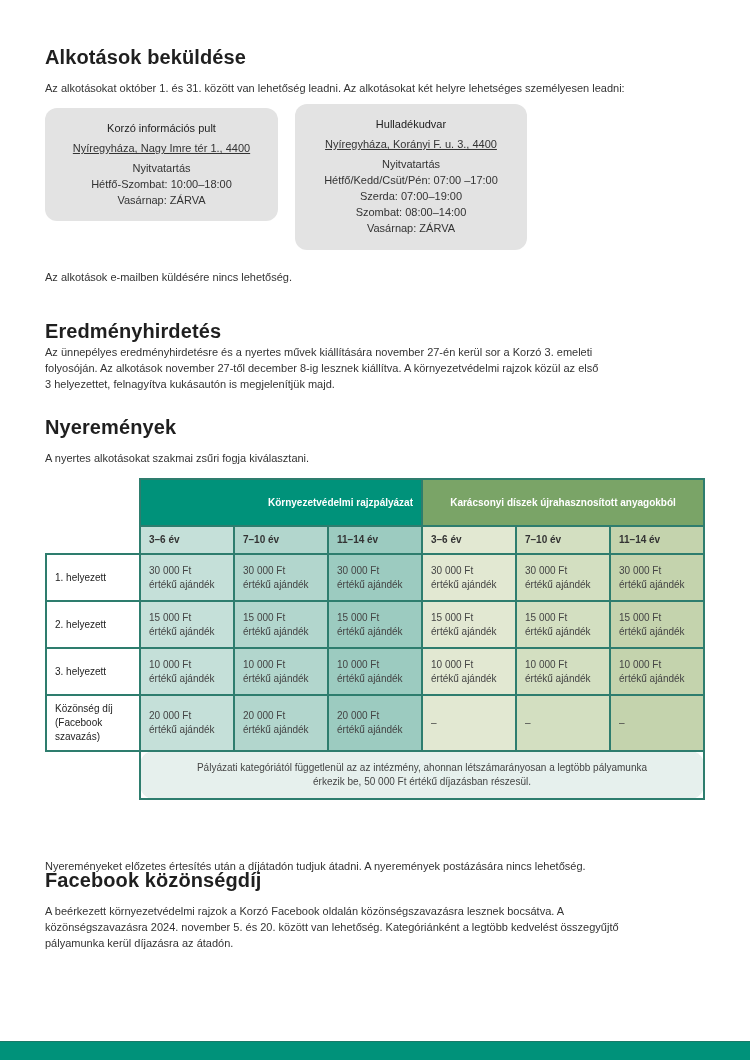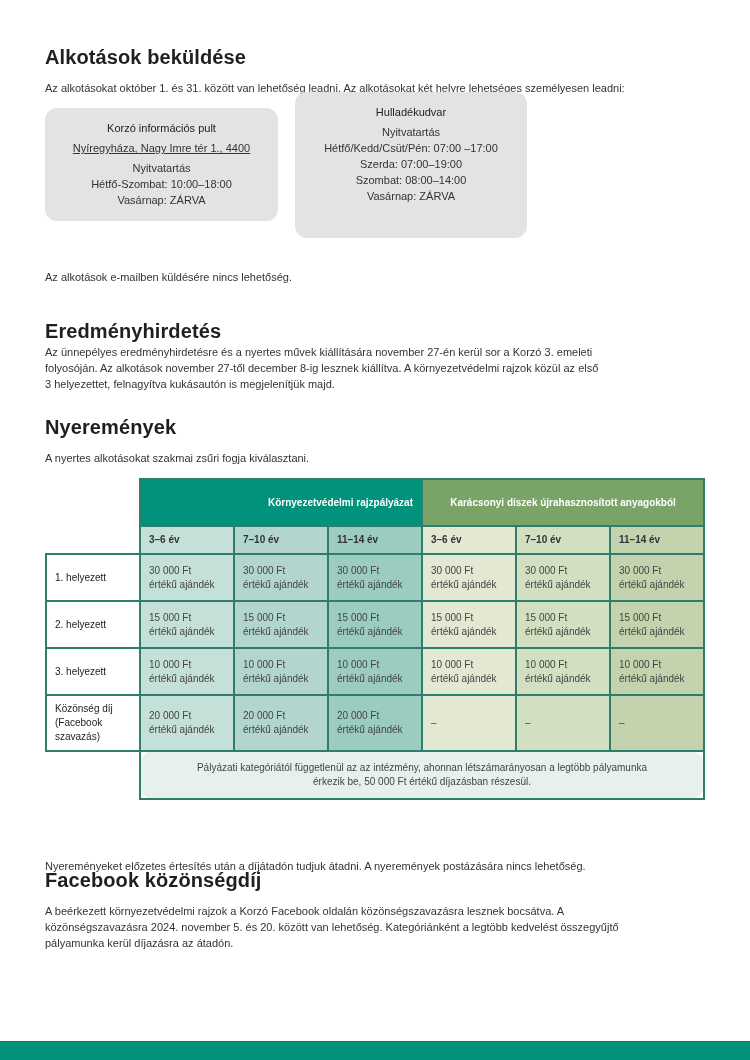--- a/index.html
+++ b/index.html
@@ -55,22 +55,23 @@
   <p class="t" style="top:80px; white-space:nowrap">Az alkotásokat október 1. és 31. között van lehetőség leadni. Az alkotásokat két helyre lehetséges személyesen leadni:</p>
 
   <div class="box" style="left:0; top:108px; width:233px; height:113px;">
     <div class="bt">Korzó információs pult</div>
     <div class="ad">Nyíregyháza, Nagy Imre tér 1., 4400</div>
     <div>Nyitvatartás</div>
     <div>Hétfő-Szombat: 10:00–18:00</div>
     <div>Vasárnap: ZÁRVA</div>
   </div>
 
-  <div class="box" style="left:250px; top:92px; width:232px; height:146px;">
+  <div class="box" style="left:250px; top:104px; width:232px; height:146px;">
     <div class="bt">Hulladékudvar</div>
+    <div class="ad">Nyíregyháza, Korányi F. u. 3., 4400</div>
     <div>Nyitvatartás</div>
     <div>Hétfő/Kedd/Csüt/Pén: 07:00 –17:00</div>
     <div>Szerda: 07:00–19:00</div>
     <div>Szombat: 08:00–14:00</div>
     <div>Vasárnap: ZÁRVA</div>
   </div>
 
   <p class="t" style="top:269px">Az alkotások e-mailben küldésére nincs lehetőség.</p>
 
   <h2 style="top:320px">Eredményhirdetés</h2>

